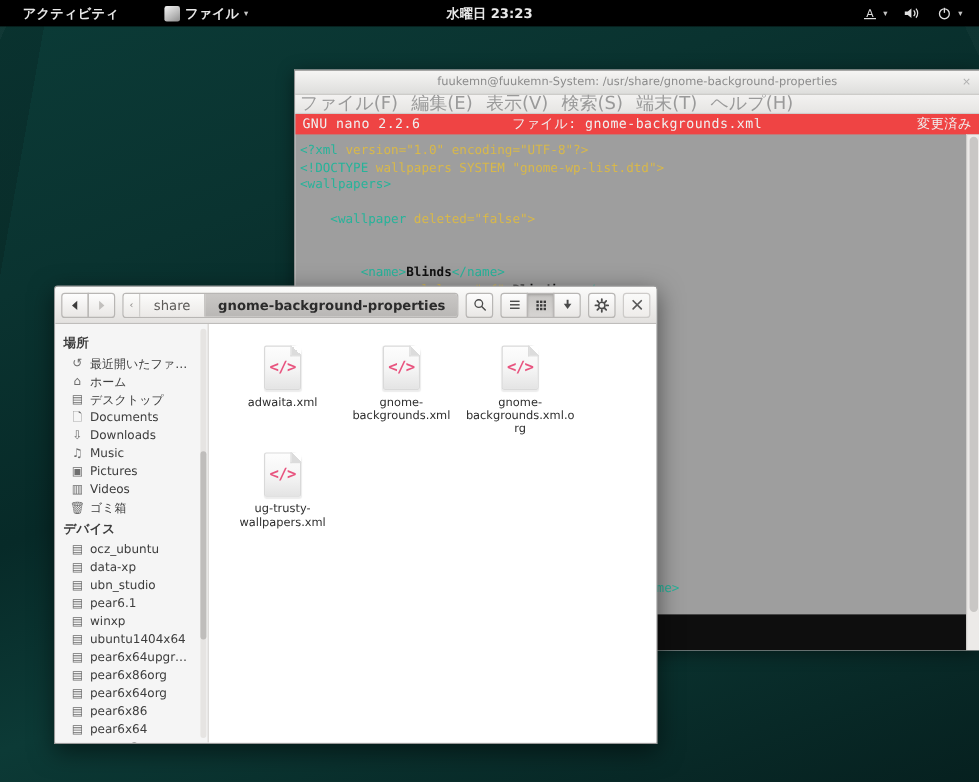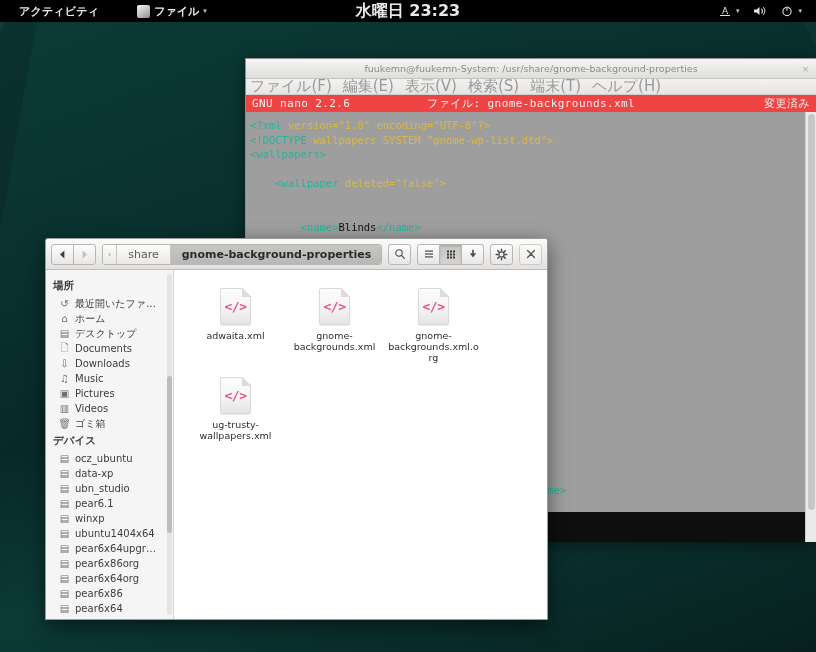--- a/index.html
+++ b/index.html
@@ -48,21 +48,21 @@
   #tb-appmenu { gap: 4px; }
   .app-icon {
     width: 13px; height: 13px;
     background: linear-gradient(145deg, #f4f4f4, #b9b9b9 60%, #8d8d8d);
     border-radius: 2px;
     display: inline-block;
   }
   .caret { font-size: 7px; opacity: .85; line-height: 1; }
   #tb-clock {
     position: absolute; left: 0; right: 0;
-    text-align: center; font-size: 16px; font-weight: bold;
+    text-align: center; font-size: 11px; font-weight: bold;
     pointer-events: none;
   }
   #tb-right {
     margin-left: auto; display: flex; align-items: center;
     gap: 2px; padding-right: 8px;
   }
   #tb-right .tb-item { padding: 0 6px; font-weight: normal; }
   .ico-svg { display: block; }
 
   
@@ -136,21 +136,21 @@
     font-size: 10.5px;
     line-height: 14.6px;
     white-space: pre;
     color: #d8d8d8;
     overflow: hidden;
     position: relative;
   }
   #nano-text .ln { display: block; height: 14.6px; }
   .tg { color: #27b39a; }       
   .at { color: #d8b84a; }       
-  .tx { color: #111; font-weight: 400; }
+  .tx { color: #111; font-weight: 700; }
 
   #nano-help {
     height: 30px;
     background: #0e0e0e;
     color: #e6e6e6;
     font-size: 10px;
     display: flex; align-items: center;
     padding-left: 4px;
     position: relative;
   }

